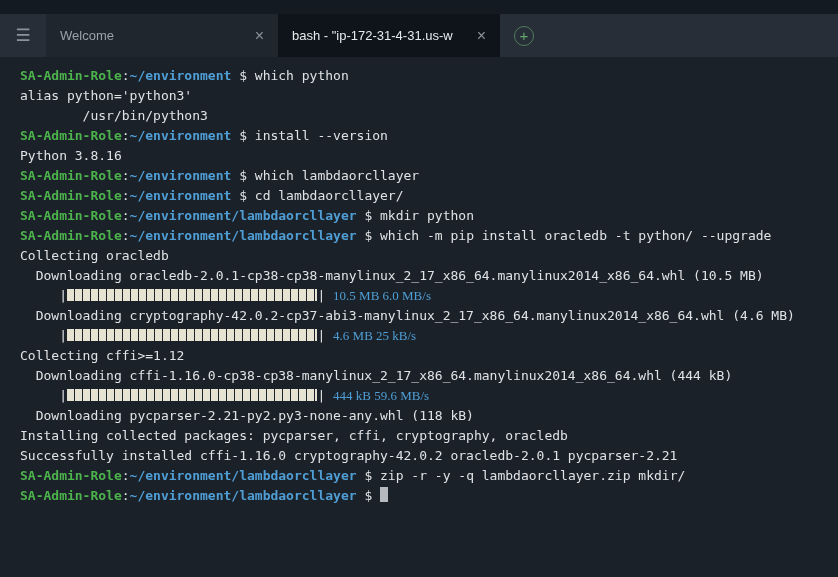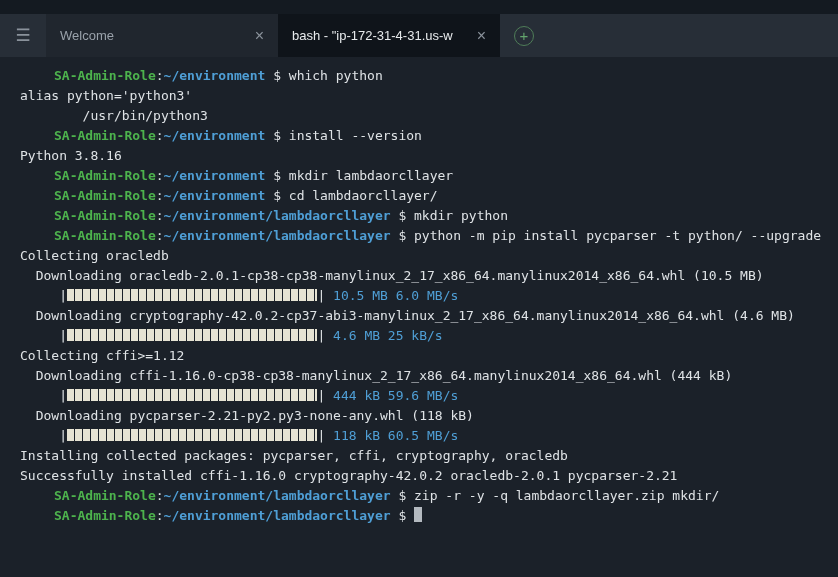--- a/index.html
+++ b/index.html
@@ -46,23 +46,23 @@
   }
   
   .terminal{
     height:520px;background:var(--term-bg);
     padding:9px 6px 0 20px;cursor:text;
   }
   .line{
     white-space:pre;font-size:13px;line-height:20px;color:var(--fg);
   }
   .c-fg{color:var(--fg);}
-  .c-g{color:var(--green);font-weight:bold;margin-left:34px;}
+  .c-g{color:var(--green);font-weight:bold;}
   .c-b{color:var(--blue);font-weight:bold;text-align:right;}
-  .c-s{color:var(--blue);}
+  .c-s{color:var(--blue);font-family:Liberation Serif, serif;}
   .bar{
     display:inline-block;width:32ch;height:12px;
     background:repeating-linear-gradient(90deg, var(--bar-fill) 0 7px, var(--term-bg) 7px 8px);
     vertical-align:-1px;
   }
   .cursor{
     display:inline-block;width:1ch;height:15px;background:#b4bac0;
     vertical-align:-2px;
   }
 </style>
@@ -87,32 +87,31 @@
   <div class="add-btn">+</div>
 </div>
 
 <div class="terminal">
   <div id="terminal-output">
       <div class="line"><span class="c-g">SA-Admin-Role</span><span class="c-fg">:</span><span class="c-b">~/environment</span><span class="c-fg"> $ which python</span></div>
       <div class="line"><span class="c-fg">alias python='python3'</span></div>
       <div class="line"><span class="c-fg">        /usr/bin/python3</span></div>
       <div class="line"><span class="c-g">SA-Admin-Role</span><span class="c-fg">:</span><span class="c-b">~/environment</span><span class="c-fg"> $ install --version</span></div>
       <div class="line"><span class="c-fg">Python 3.8.16</span></div>
-      <div class="line"><span class="c-g">SA-Admin-Role</span><span class="c-fg">:</span><span class="c-b">~/environment</span><span class="c-fg"> $ mkdir lambdaorcllayer</span></div>
+      <div class="line"><span class="c-g">SA-Admin-Role</span><span class="c-fg">:</span><span class="c-b">~/environment</span><span class="c-fg"> $ which lambdaorcllayer</span></div>
       <div class="line"><span class="c-g">SA-Admin-Role</span><span class="c-fg">:</span><span class="c-b">~/environment</span><span class="c-fg"> $ cd lambdaorcllayer/</span></div>
       <div class="line"><span class="c-g">SA-Admin-Role</span><span class="c-fg">:</span><span class="c-b">~/environment/lambdaorcllayer</span><span class="c-fg"> $ mkdir python</span></div>
-      <div class="line"><span class="c-g">SA-Admin-Role</span><span class="c-fg">:</span><span class="c-b">~/environment/lambdaorcllayer</span><span class="c-fg"> $ python -m pip install pycparser -t python/ --upgrade</span></div>
+      <div class="line"><span class="c-g">SA-Admin-Role</span><span class="c-fg">:</span><span class="c-b">~/environment/lambdaorcllayer</span><span class="c-fg"> $ which -m pip install oracledb -t python/ --upgrade</span></div>
       <div class="line"><span class="c-fg">Collecting oracledb</span></div>
       <div class="line"><span class="c-fg">  Downloading oracledb-2.0.1-cp38-cp38-manylinux_2_17_x86_64.manylinux2014_x86_64.whl (10.5 MB)</span></div>
       <div class="line"><span class="c-fg">     |</span><span class="bar"></span><span class="c-fg">| </span><span class="c-s">10.5 MB 6.0 MB/s</span></div>
       <div class="line"><span class="c-fg">  Downloading cryptography-42.0.2-cp37-abi3-manylinux_2_17_x86_64.manylinux2014_x86_64.whl (4.6 MB)</span></div>
       <div class="line"><span class="c-fg">     |</span><span class="bar"></span><span class="c-fg">| </span><span class="c-s">4.6 MB 25 kB/s</span></div>
       <div class="line"><span class="c-fg">Collecting cffi&gt;=1.12</span></div>
       <div class="line"><span class="c-fg">  Downloading cffi-1.16.0-cp38-cp38-manylinux_2_17_x86_64.manylinux2014_x86_64.whl (444 kB)</span></div>
       <div class="line"><span class="c-fg">     |</span><span class="bar"></span><span class="c-fg">| </span><span class="c-s">444 kB 59.6 MB/s</span></div>
       <div class="line"><span class="c-fg">  Downloading pycparser-2.21-py2.py3-none-any.whl (118 kB)</span></div>
-      <div class="line"><span class="c-fg">     |</span><span class="bar"></span><span class="c-fg">| </span><span class="c-s">118 kB 60.5 MB/s</span></div>
       <div class="line"><span class="c-fg">Installing collected packages: pycparser, cffi, cryptography, oracledb</span></div>
       <div class="line"><span class="c-fg">Successfully installed cffi-1.16.0 cryptography-42.0.2 oracledb-2.0.1 pycparser-2.21</span></div>
       <div class="line"><span class="c-g">SA-Admin-Role</span><span class="c-fg">:</span><span class="c-b">~/environment/lambdaorcllayer</span><span class="c-fg"> $ zip -r -y -q lambdaorcllayer.zip mkdir/</span></div>
       <div class="line"><span class="c-g">SA-Admin-Role</span><span class="c-fg">:</span><span class="c-b">~/environment/lambdaorcllayer</span><span class="c-fg"> $ </span><span class="cursor"></span></div>
     </div>
 </div>
 
 </body></html>

